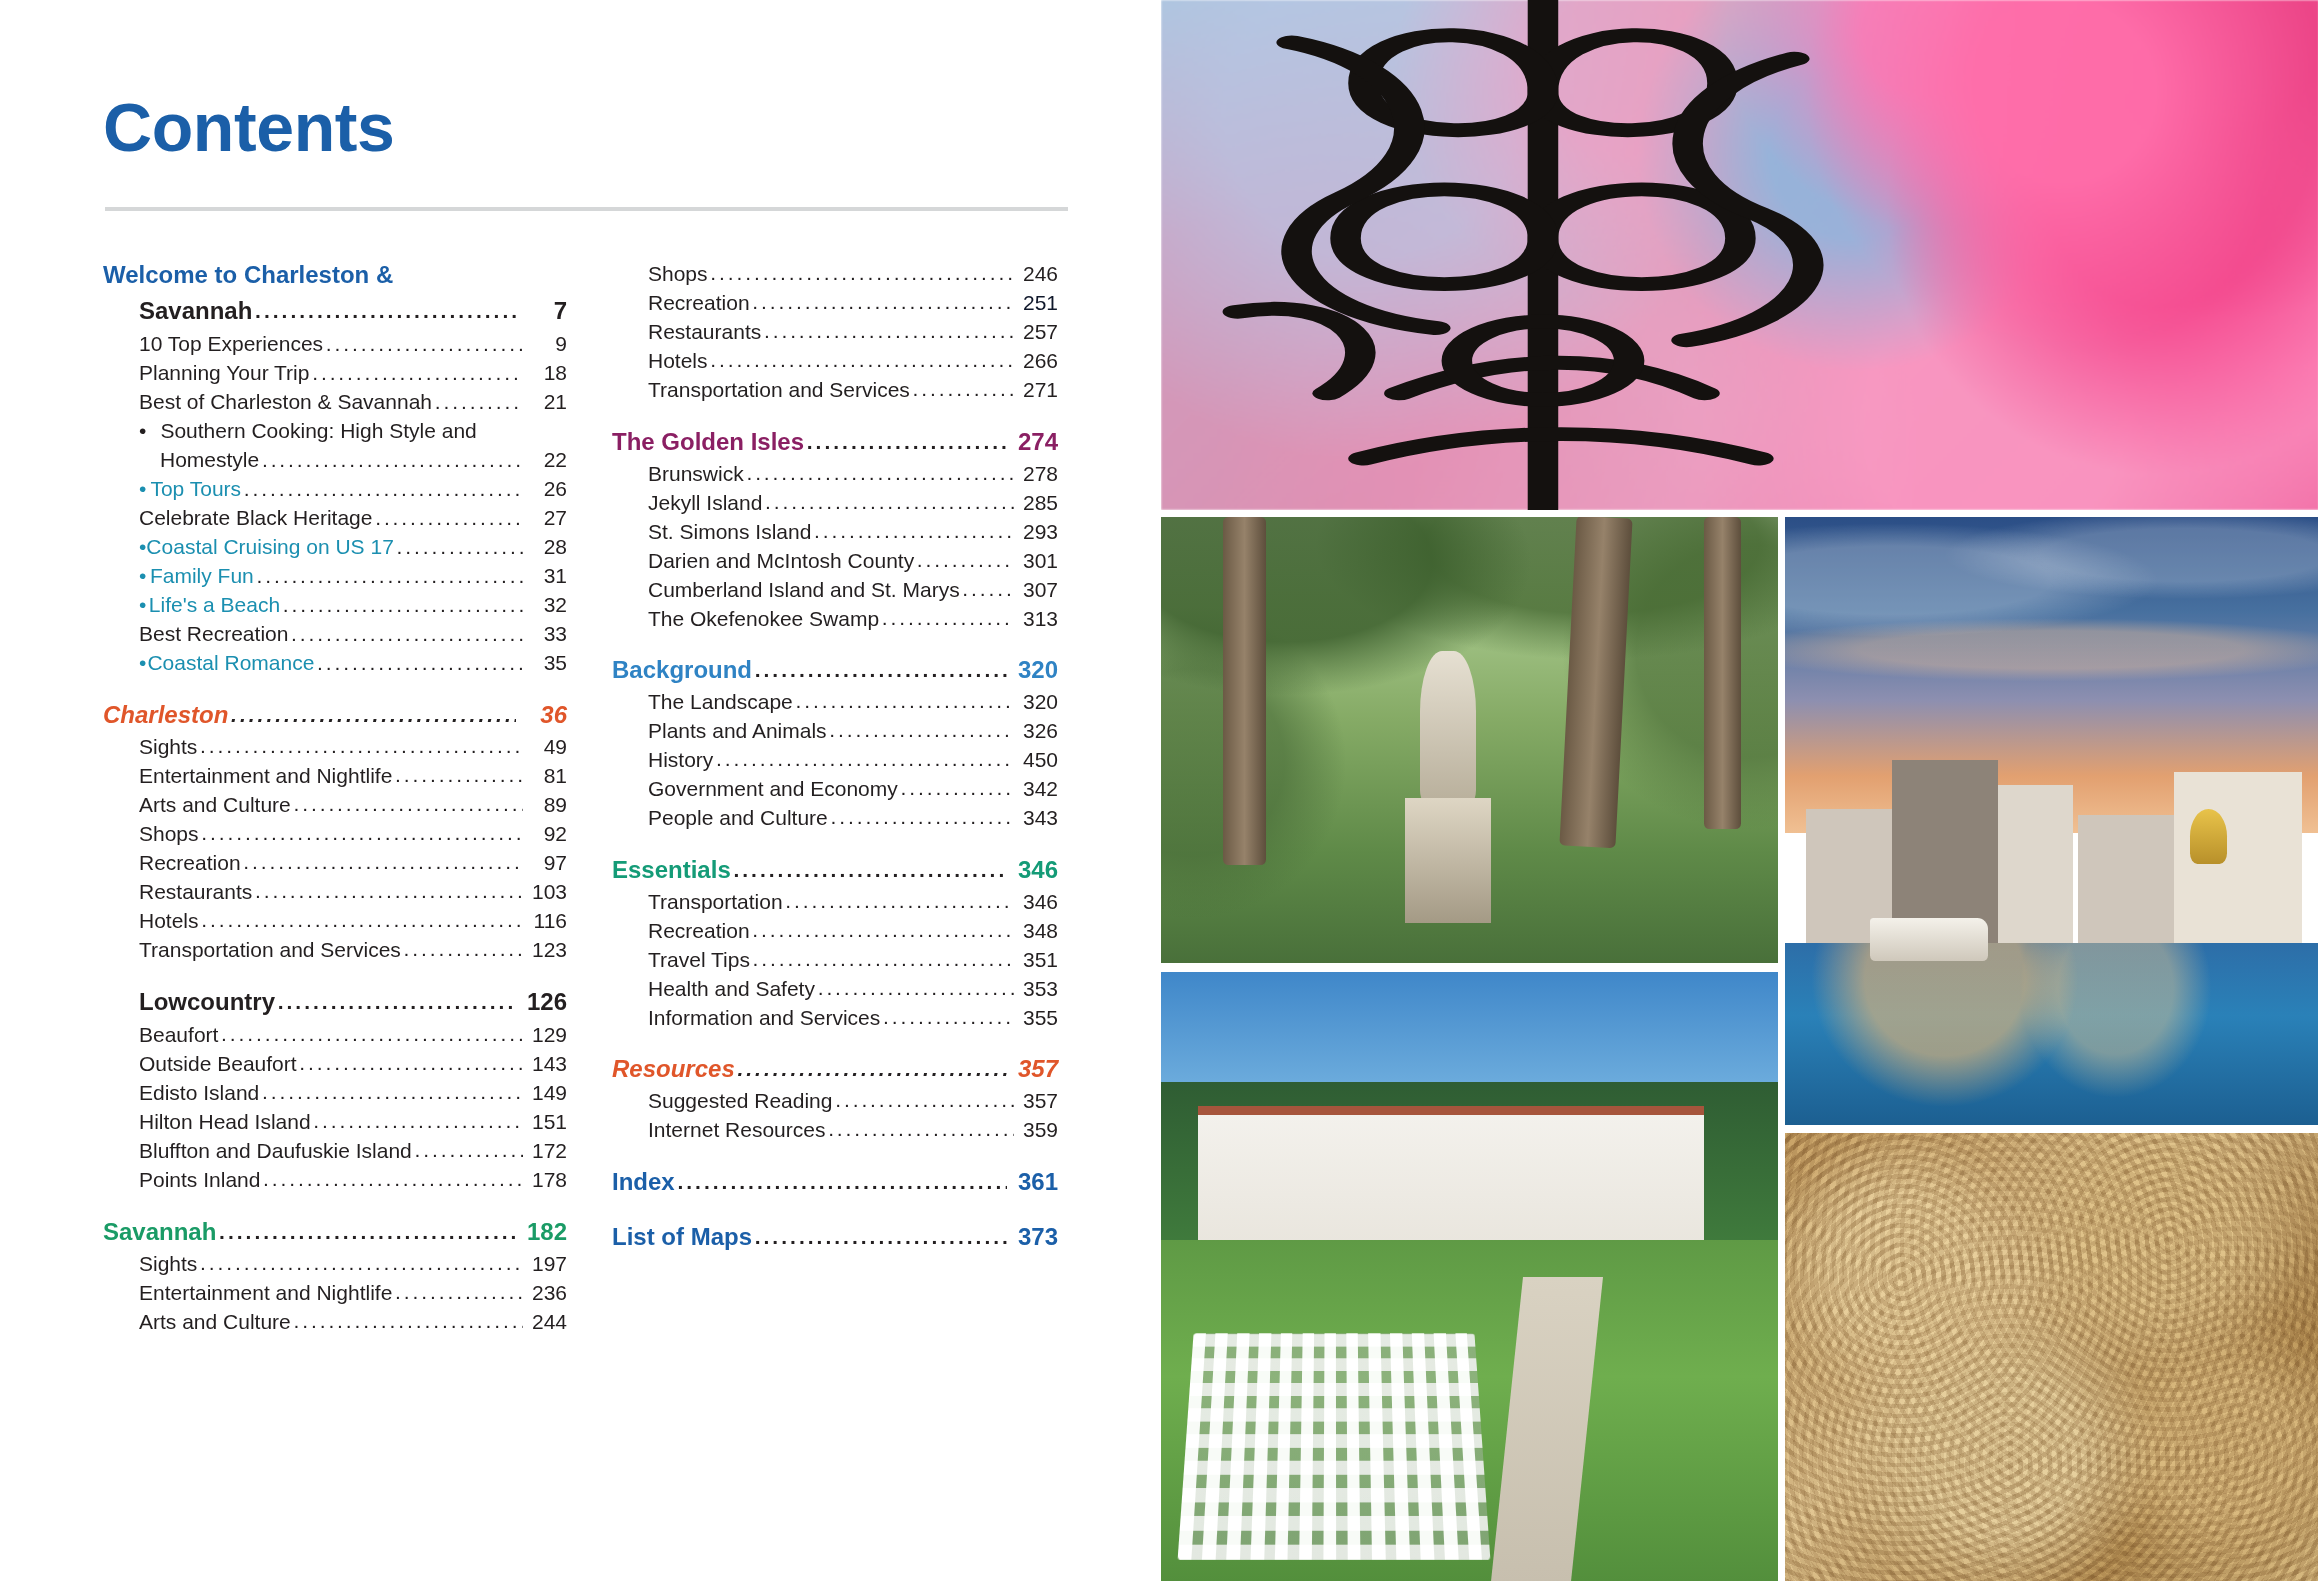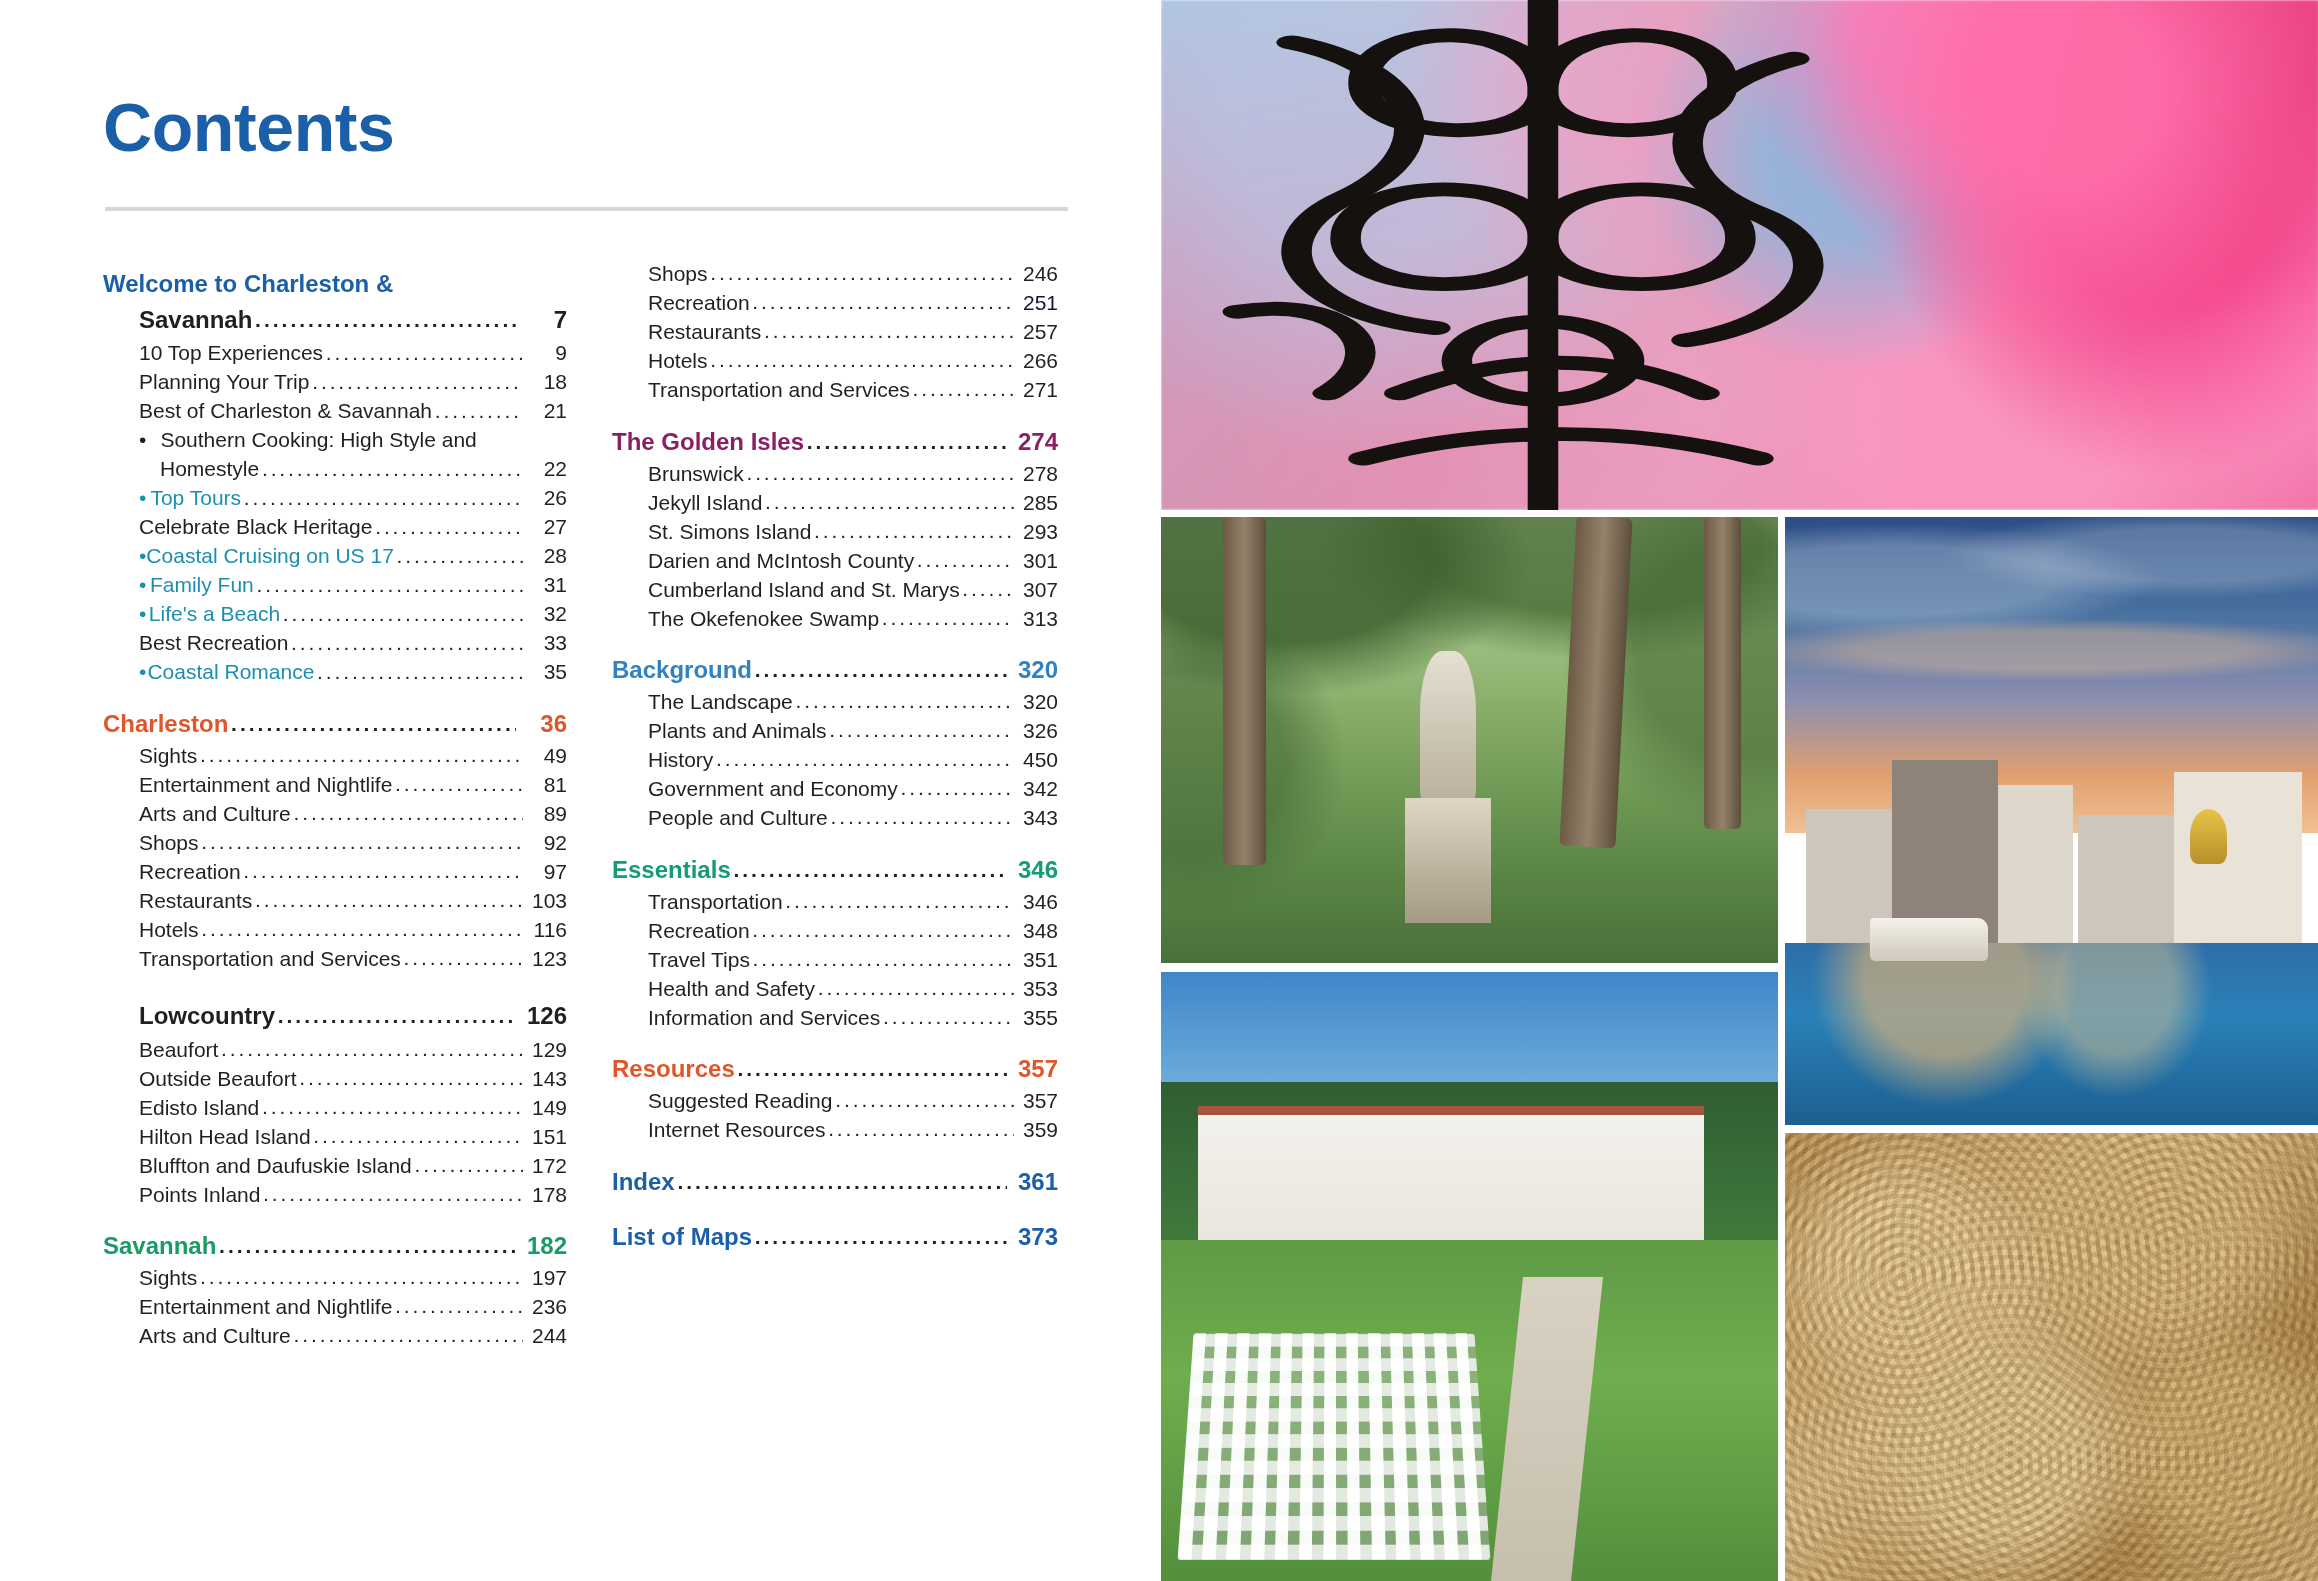--- a/index.html
+++ b/index.html
@@ -93,21 +93,21 @@
   
   .entry.head {
     font-size: 24px;
     font-weight: bold;
     line-height: 32px;
     margin-top: 3.6px;
   }
   .entry.head .dots { letter-spacing: 3px; font-weight: bold; }
   .entry.head .pg { min-width: 48px; }
 
-  .head-wrap { margin-bottom: 1.8px; margin-top: 9px; }
+  .head-wrap { margin-bottom: 1.8px; }
   .head-line2 {
     padding-left: 36px;
   }
   .head-line1 {
     font-size: 24px;
     font-weight: bold;
     line-height: 32px;
     white-space: nowrap;
   }
 
@@ -116,21 +116,21 @@
   .bullet {
     padding-left: 36px;
   }
   .bullet .bt {
     display: inline-block;
     width: 21.4px;
   }
 
   
   .c-blue   { color: #1b5fa8; }
-  .c-orange { color: #e0562a; }
+  .c-orange { color: #e0562a; font-style: italic; }
   .c-green  { color: #1a9b66; }
   .c-teal   { color: #1b8fb0; }
   .c-purple { color: #8a1f63; }
   .c-lblue  { color: #2f83c4; }
   .c-dgreen { color: #149b77; }
   .gap-md { height: 18px; }
 
   
   .photo-page {
     position: absolute;

